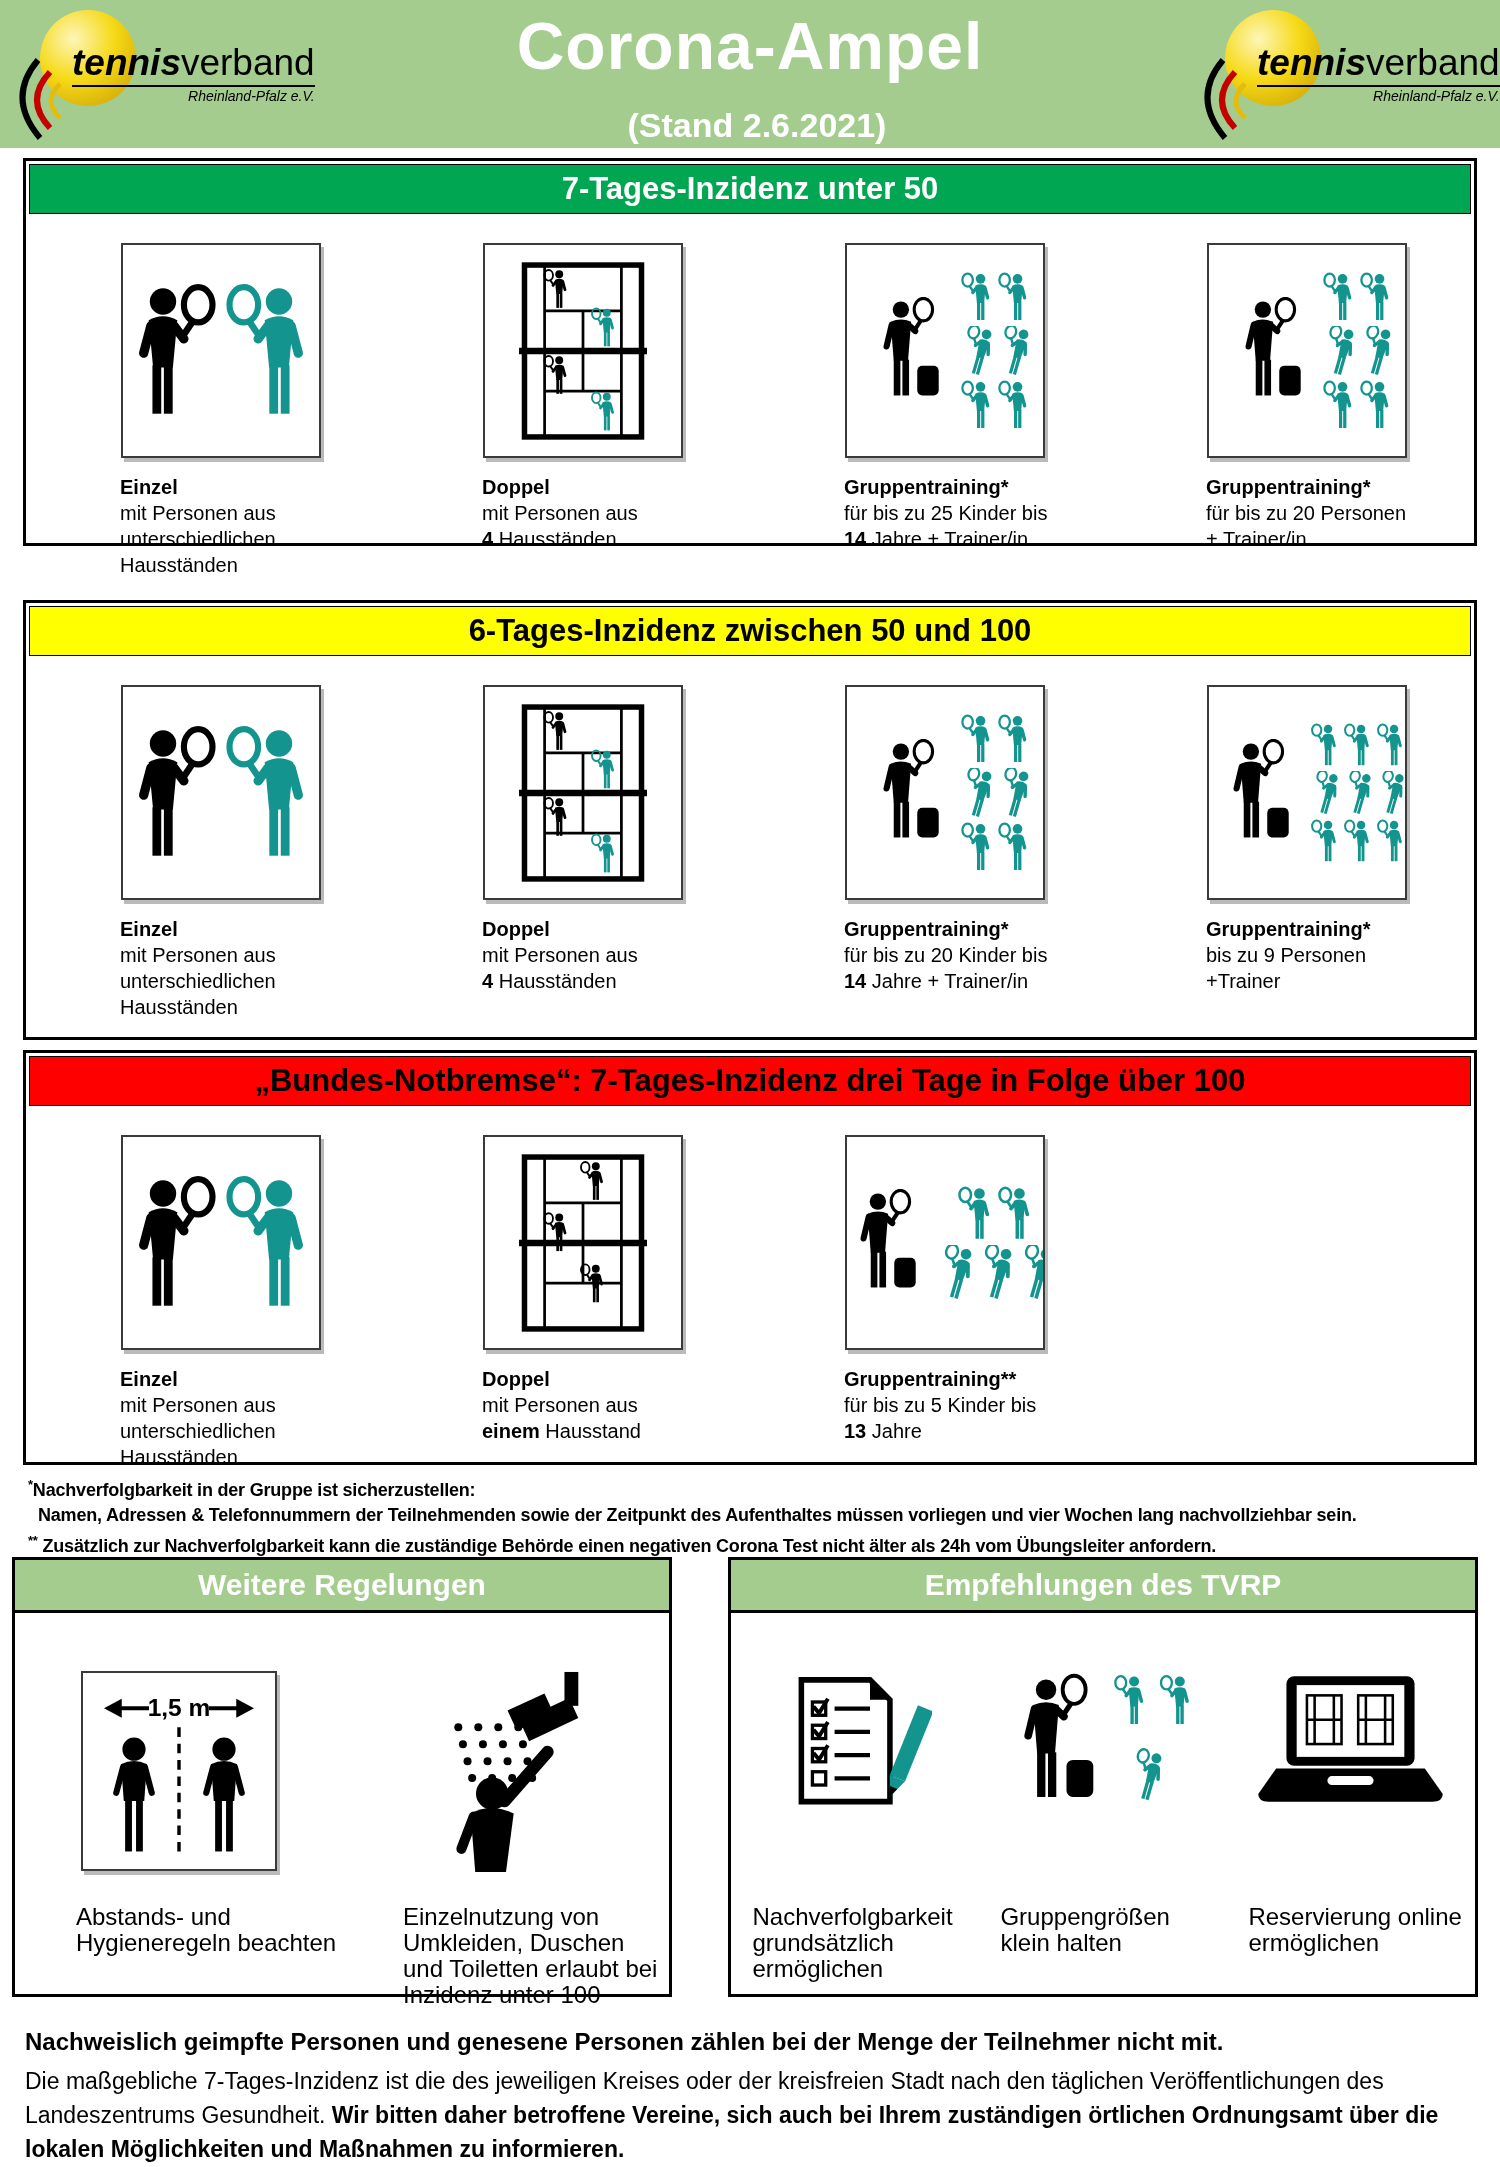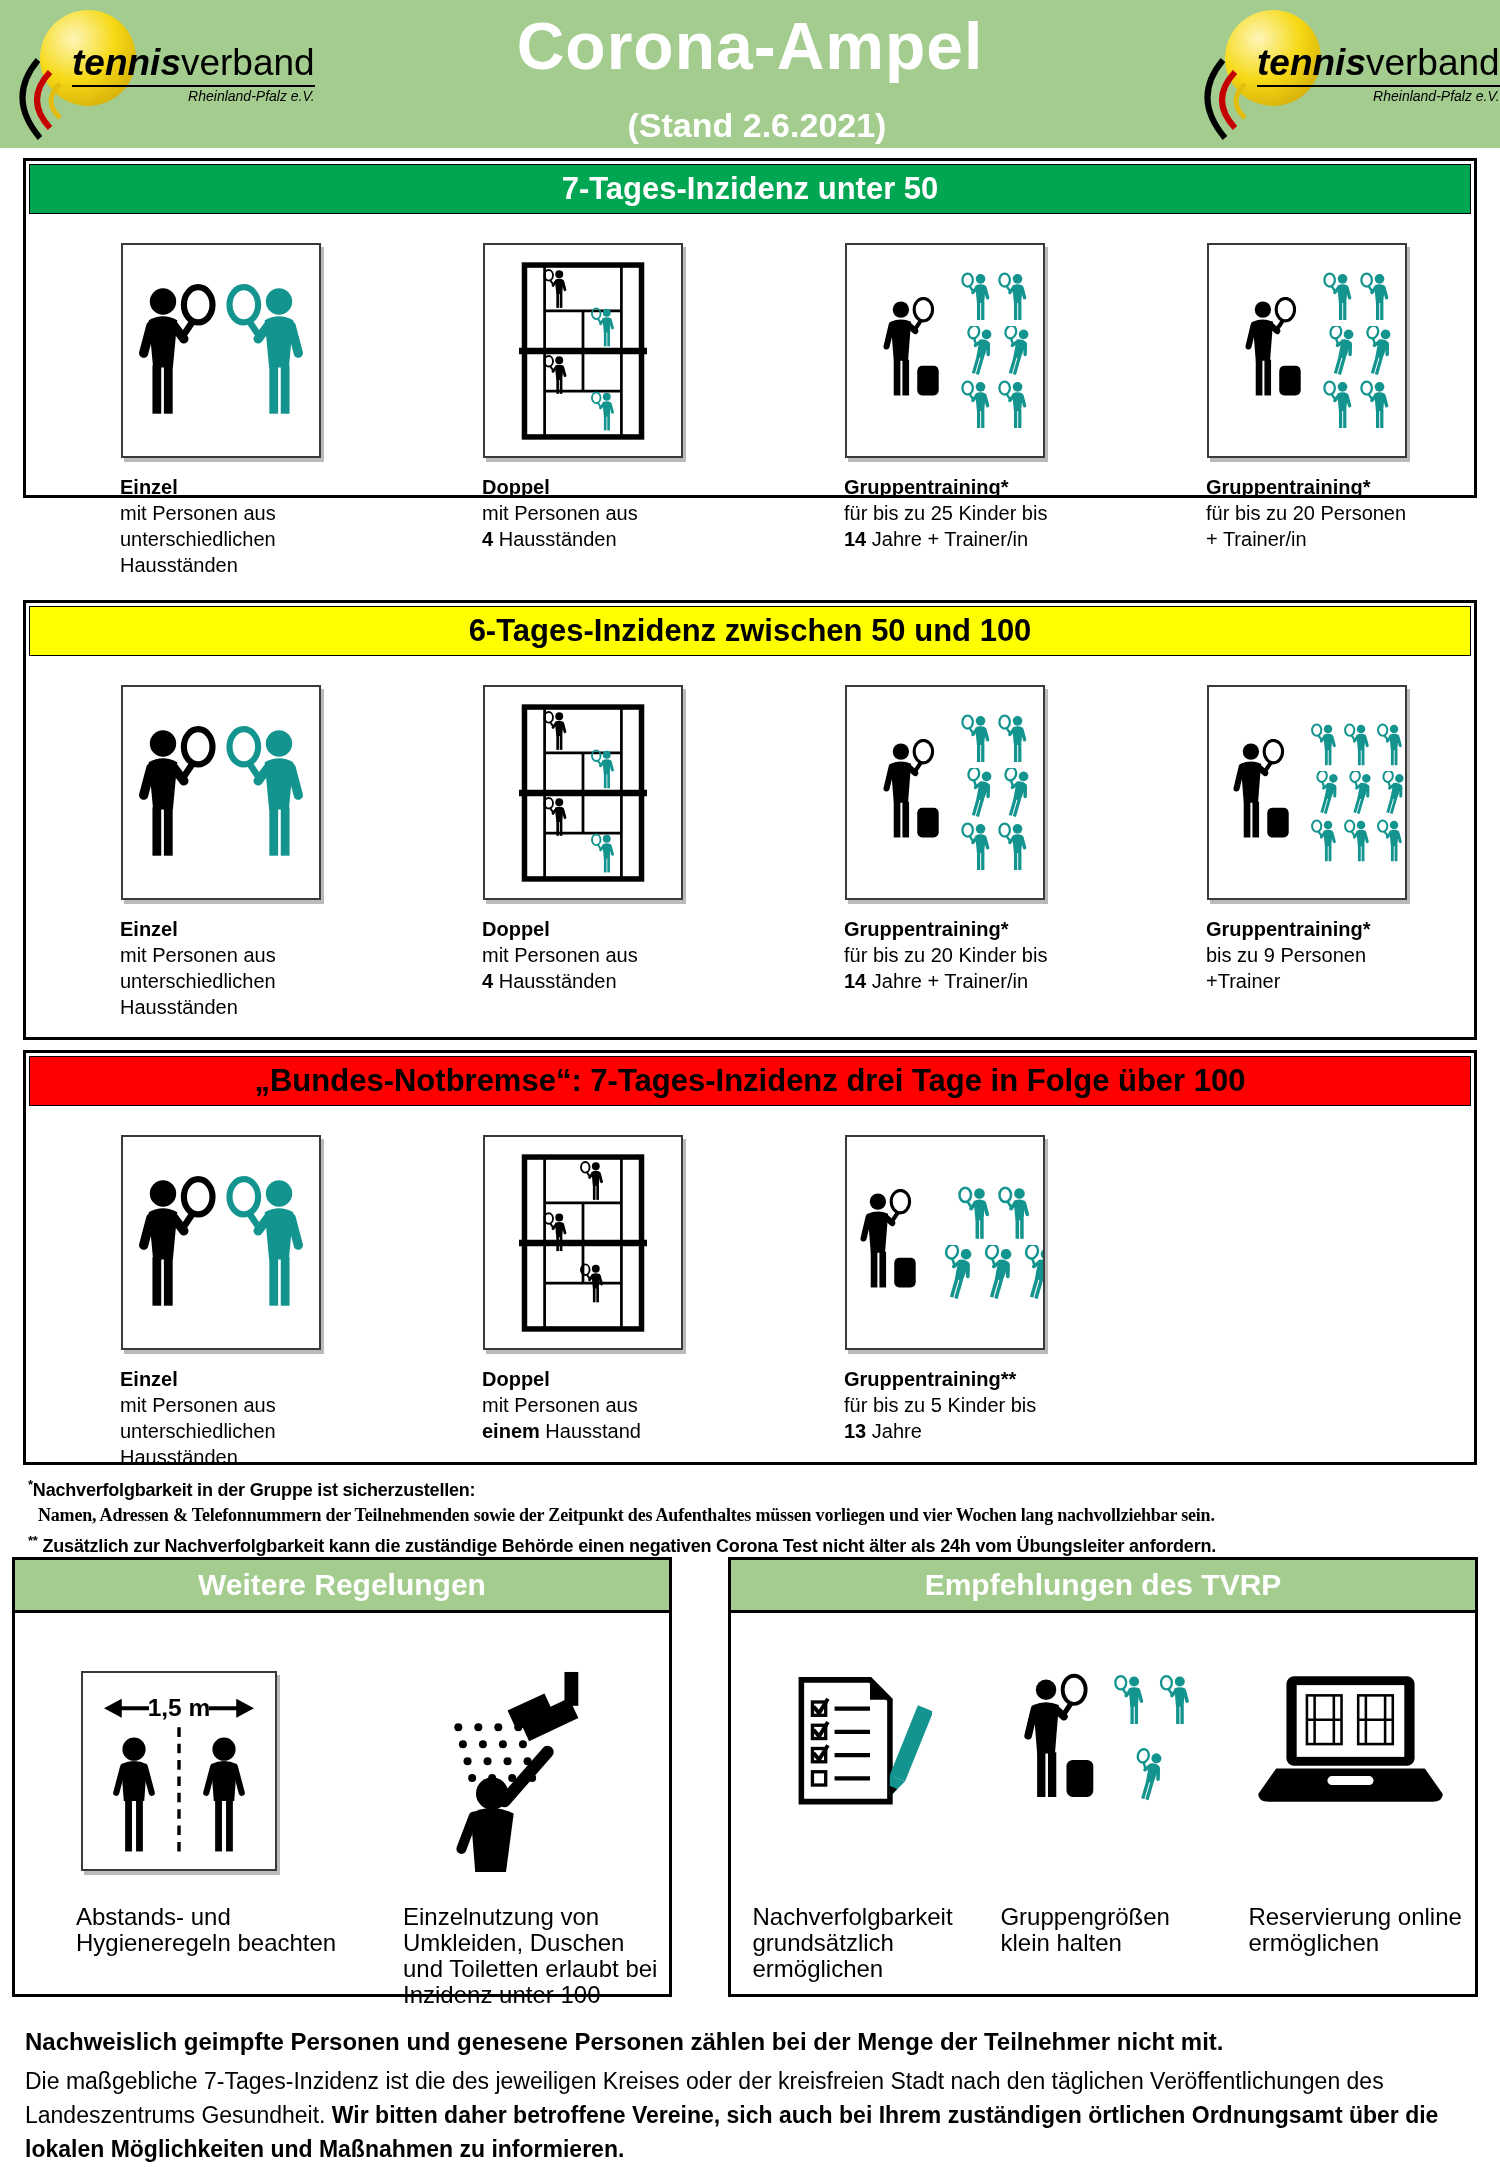--- a/index.html
+++ b/index.html
@@ -19,41 +19,41 @@
   .swoosh{position:absolute;left:2px;top:52px;}
   .logotext{position:absolute;left:62px;top:38px;white-space:nowrap;}
   .logotext .t1{font-size:37px;font-weight:bold;font-style:italic;color:#000;}
   .logotext .t2{font-size:37px;color:#000;}
   .logosub{border-top:2px solid #000;margin-top:1px;text-align:right;
     font-size:14px;font-style:italic;color:#000;padding-top:1px;}
 
   
   .section{position:absolute;left:23px;width:1454px;border:3px solid #000;
     background:#fff;box-sizing:border-box;}
-  #sec0{top:158px;height:340px;}
+  #sec0{top:158px;height:388px;}
   #sec1{top:600px;height:440px;}
   #sec2{top:1050px;height:415px;}
   .secbar{margin:3px;height:48px;display:flex;align-items:center;justify-content:center;
     font-size:31px;font-weight:bold;border:1px solid #000;}
   .cells{display:flex;padding-top:26px;}
   .cell{flex:0 0 25%;display:flex;flex-direction:column;align-items:center;box-sizing:border-box;padding-left:28px;}
   .pictobox{width:200px;height:215px;background:#fff;border:2px solid #3a3a3a;
     box-shadow:3px 4px 0 rgba(130,130,130,.55);box-sizing:border-box;
     display:flex;align-items:center;justify-content:center;gap:6px;overflow:hidden;}
   .caption{width:202px;margin-top:16px;font-size:20px;line-height:26px;color:#000;}
   .caption div{white-space:nowrap;}
   .grp{display:flex;align-items:center;gap:8px;}
   .grid{display:flex;flex-direction:column;gap:4px;}
   .grid .row{display:flex;gap:4px;justify-content:center;}
 
   
   #footnotes{position:absolute;left:28px;top:1472px;width:1450px;
     font-size:18px;font-weight:bold;line-height:25px;letter-spacing:-0.2px;color:#000;}
   #footnotes sup{font-size:13px;}
-  .fn-indent{padding-left:10px;font-family:Liberation Serif, serif;}
+  .fn-indent{padding-left:10px;}
 
   
   .bbox{position:absolute;top:1557px;border:3px solid #000;background:#fff;box-sizing:border-box;height:440px;}
   #bbox-left{left:12px;width:660px;}
   #bbox-right{left:728px;width:750px;}
   .bar2{height:50px;border-bottom:3px solid #000;display:flex;align-items:center;justify-content:center;
     color:#fff;font-size:30px;font-weight:bold;}
   .bitems{display:flex;}
   .bitem{display:flex;flex-direction:column;align-items:center;box-sizing:border-box;margin-top:36px;}
   #bbox-left .bitem{flex:0 0 50%;}

